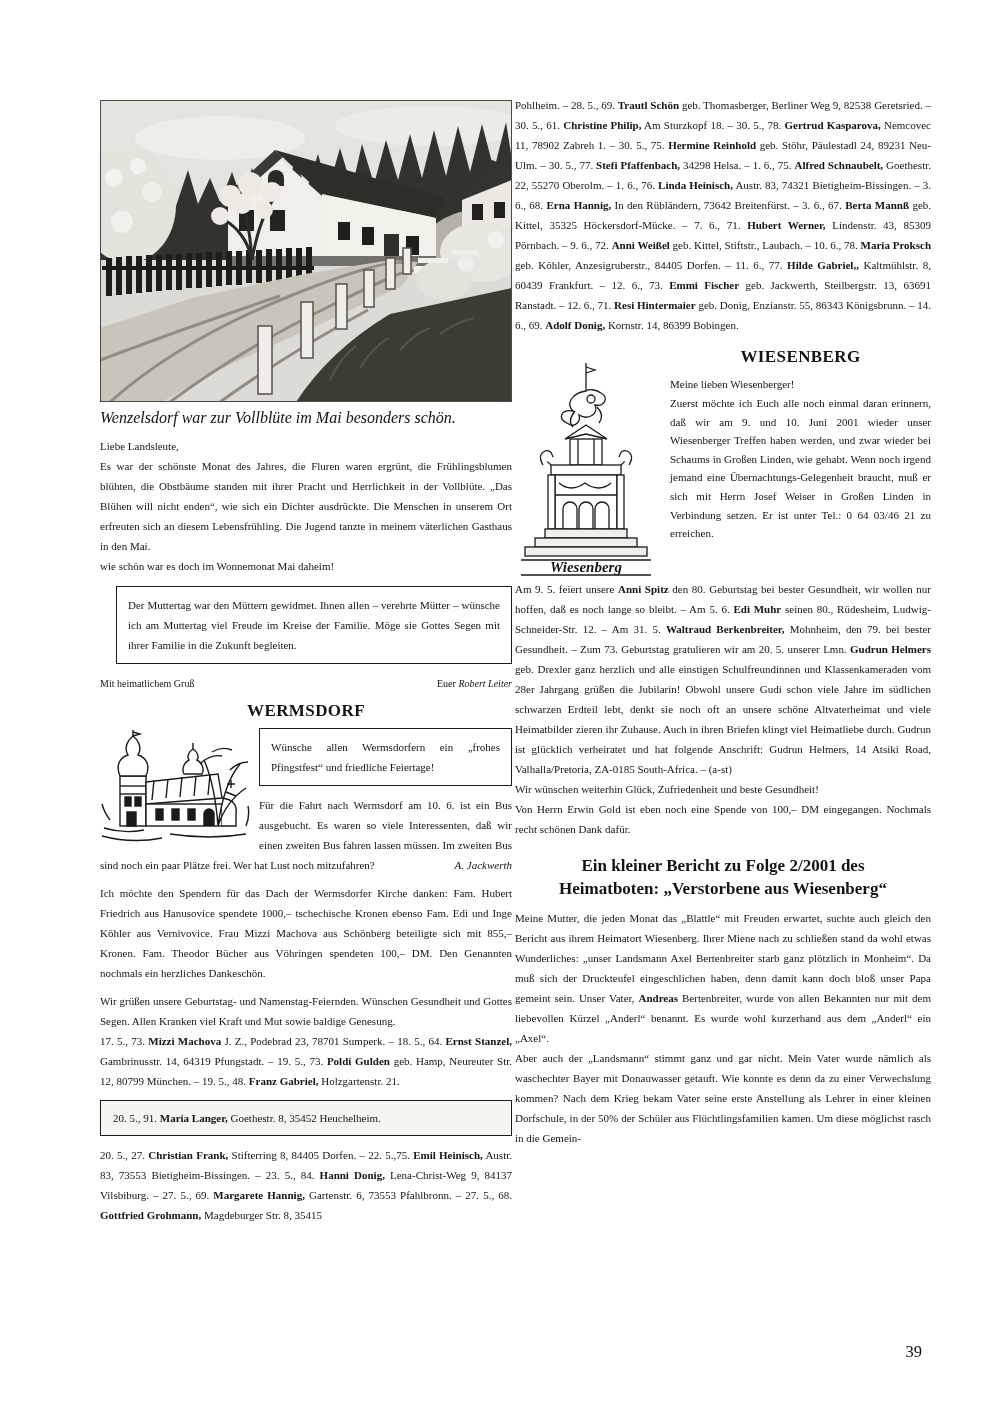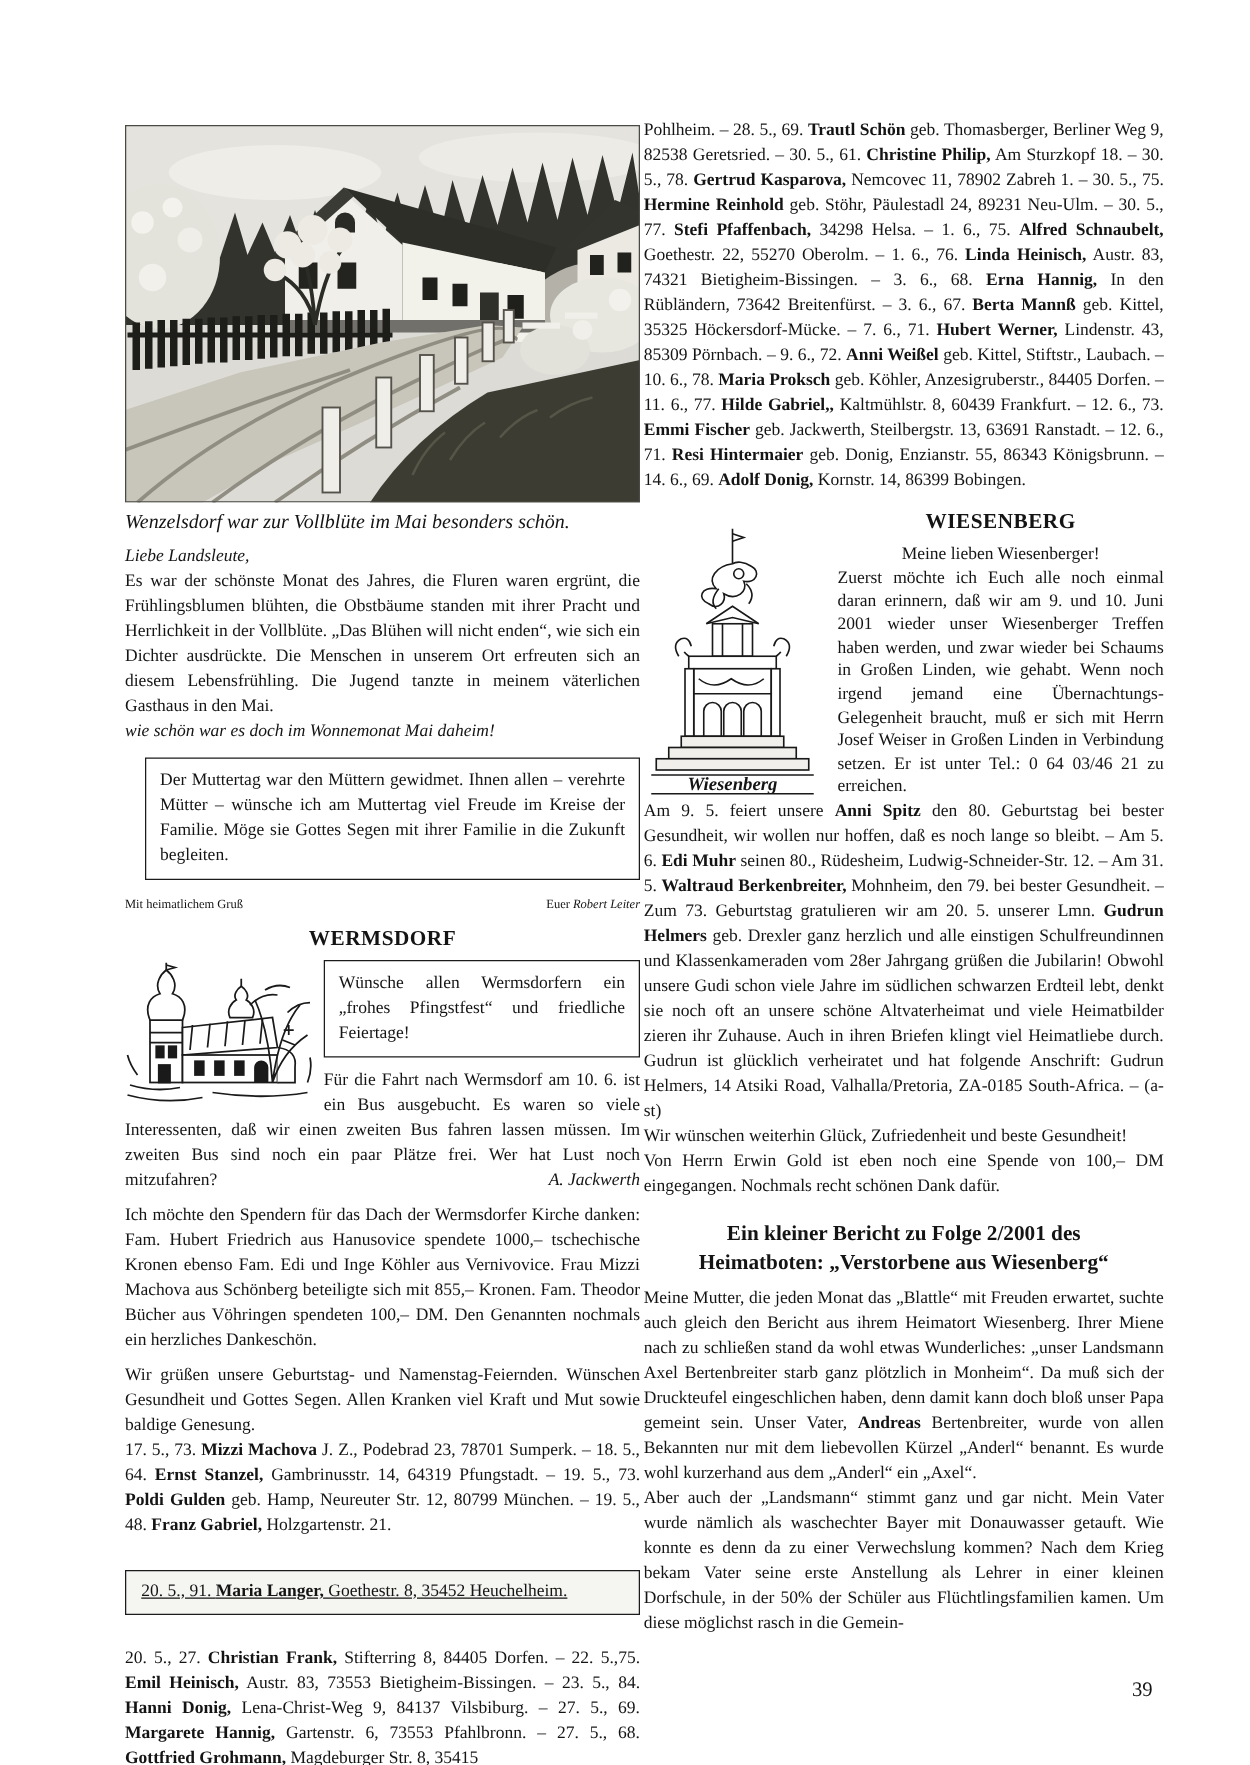--- a/index.html
+++ b/index.html
@@ -6,44 +6,44 @@
   html,body { background:#ffffff; }
   body {
     width:1000px; height:1412px; position:relative;
     font-family:"Liberation Serif", serif; color:#141414;
     overflow:hidden;
   }
   .col { position:absolute; }
   #col-left  { left:100px;  top:100px; width:412px; }
   #col-right { left:515px; top:95px;  width:416px; }
 
-  .body { font-size:14px; line-height:20px; text-align:justify; }
-  .line { text-align:left;font-style:italic; }
+  .body { font-size:11px; line-height:20px; text-align:justify; }
+  .line { text-align:left; }
   p.sp  { margin-top:8px; }
 
   .caption { font-style:italic; font-size:16px; margin:7px 0 9px; text-align:left; }
 
   .box { border:1.6px solid #1b1b1b;margin-left:16px; }
   .mbox { margin-top:10px; padding:8px 11px; }
 
   .closing-row { display:flex; justify-content:space-between; margin:14px 0 2px; font-size:10px; }
 
   h2.sec { font-size:17px; font-weight:bold; text-align:center; letter-spacing:.4px; margin:12px 0 7px; }
 
   figure.church-fig { float:left; width:150px; height:118px; margin:2px 9px 4px 0; }
   .wishbox { overflow:hidden; padding:8px 11px; }
   .buspara { margin-top:9px; }
   .sig { float:right; font-style:italic; }
   .clear { clear:both; }
 
-  .mlbox { margin:25px 0; padding:7px 12px; background:#f5f5f2;text-decoration:underline; }
+  .mlbox { margin:9px 0; padding:7px 12px; background:#f5f5f2; }
 
   figure.monument-fig { float:left; width:142px; height:216px; margin:14px 13px 2px 0; }
   .wb-heading { margin:8px 0 2px; }
-  .wb-salut { text-align:center; }
+  .wb-salut { text-align:left; }
   .wb-intro { line-height:18.6px; }
 
   h3.report { font-size:17px; line-height:23px; font-weight:bold; text-align:center; margin:15px 4px 8px; }
 
   .pagenum { position:absolute; top:1342px; right:78px; font-size:16.5px; }
 
   svg { display:block; width:100%; height:100%; }
 </style>
 </head>
 <body>

